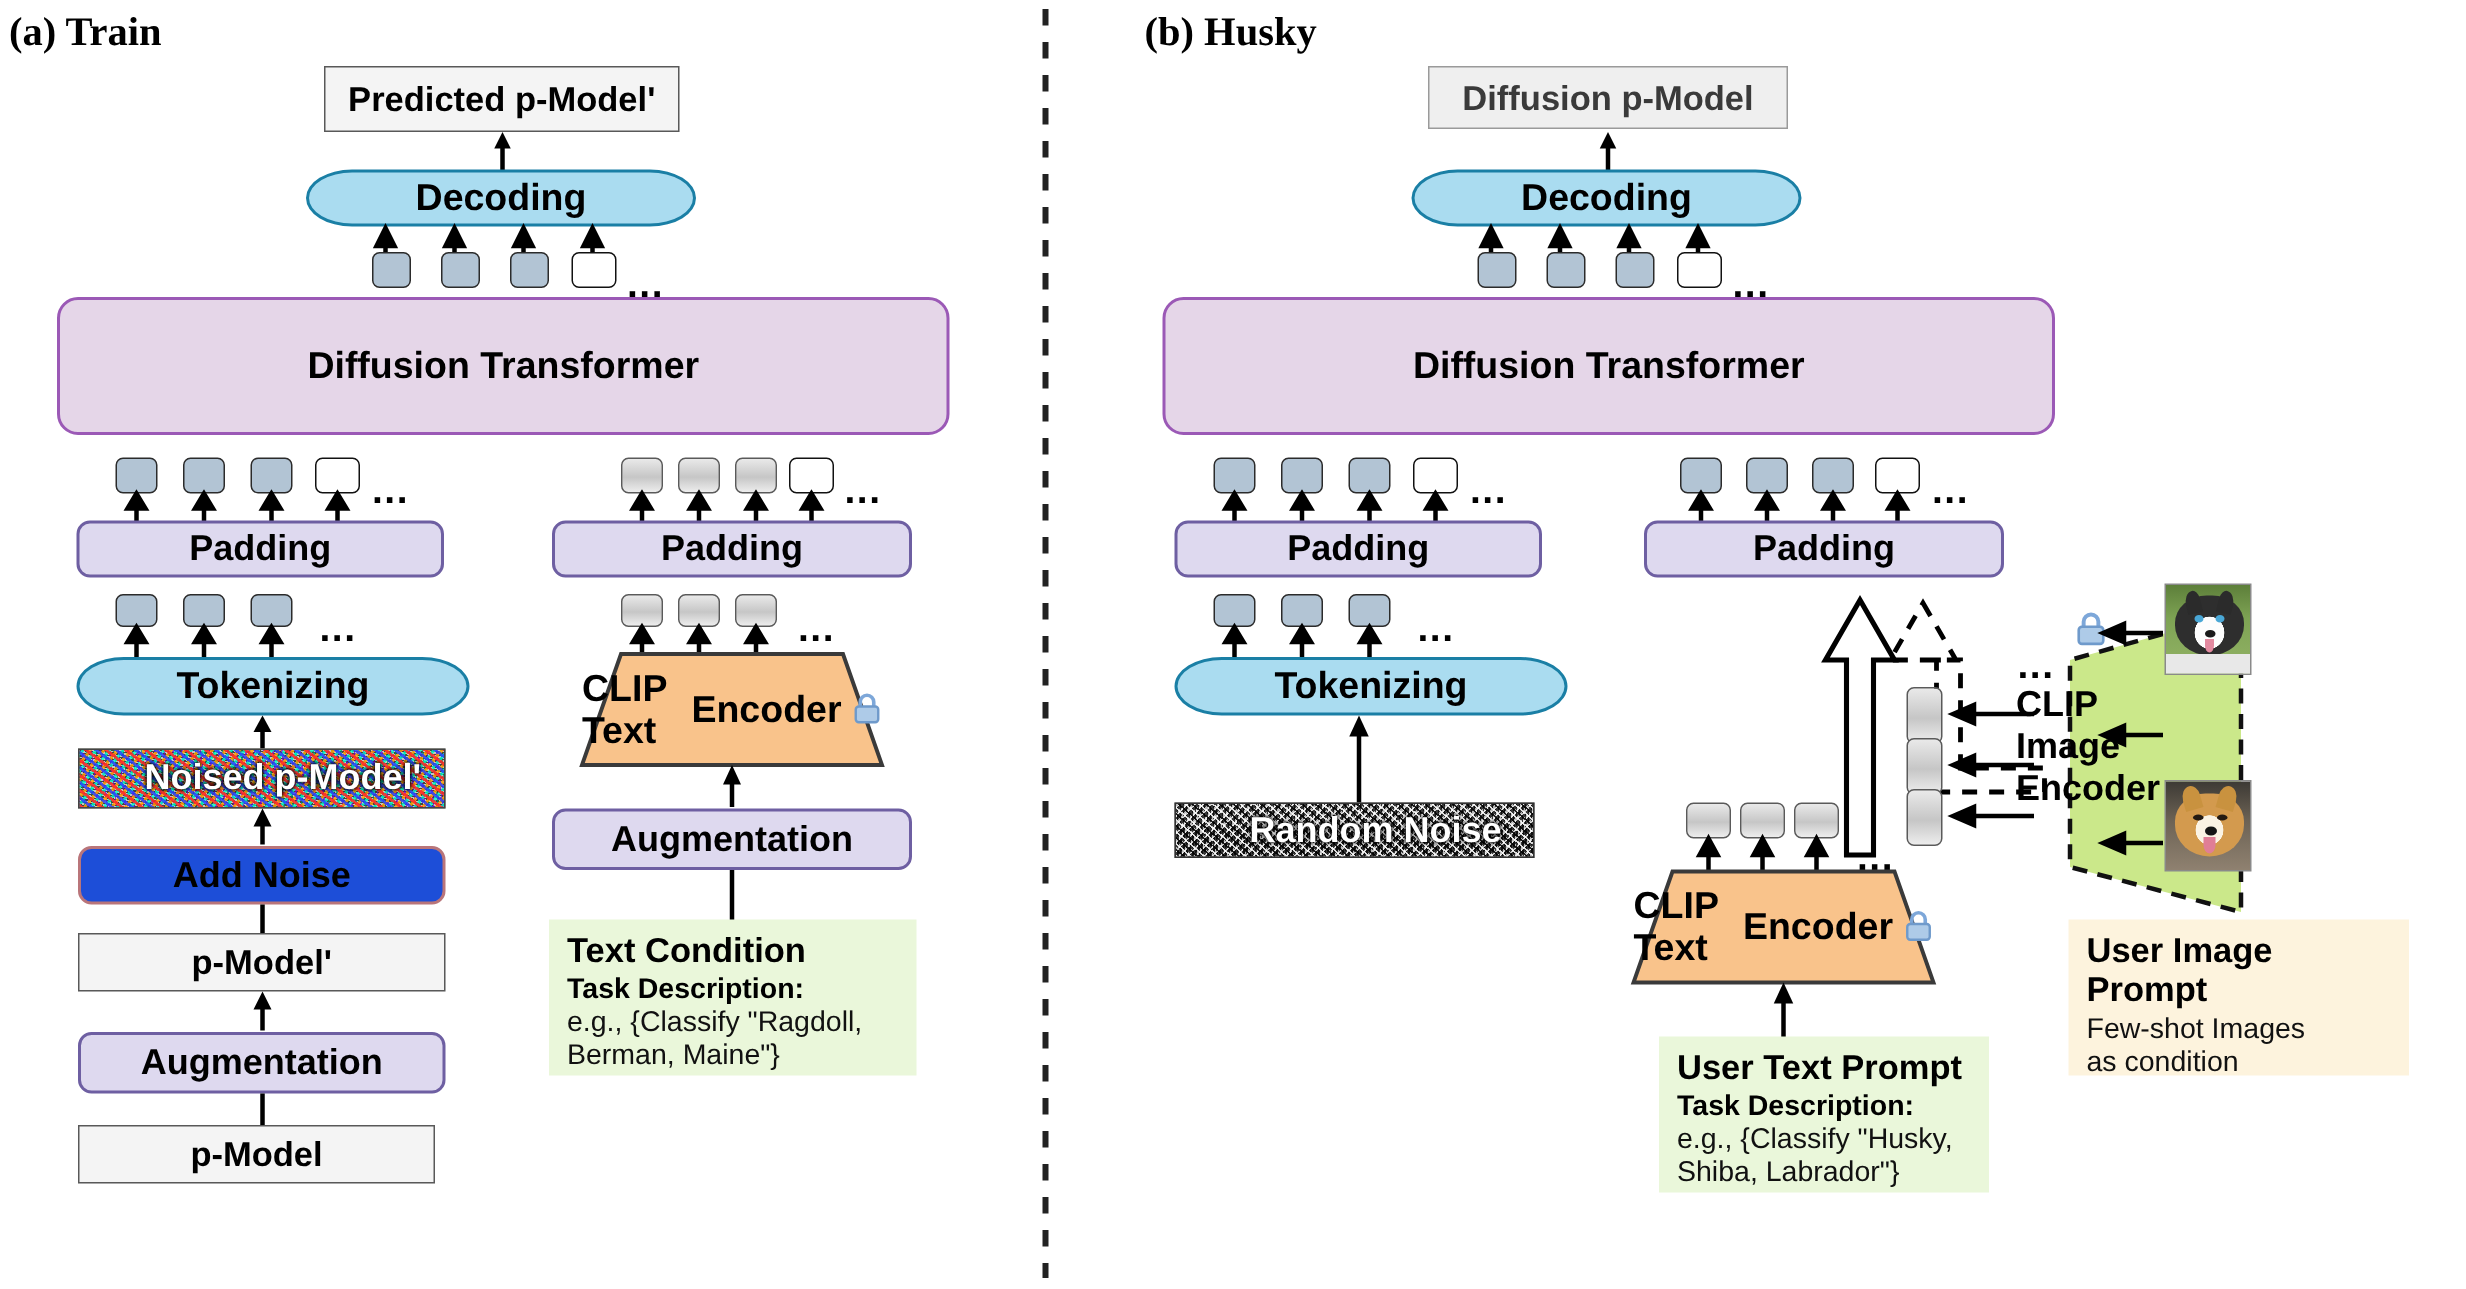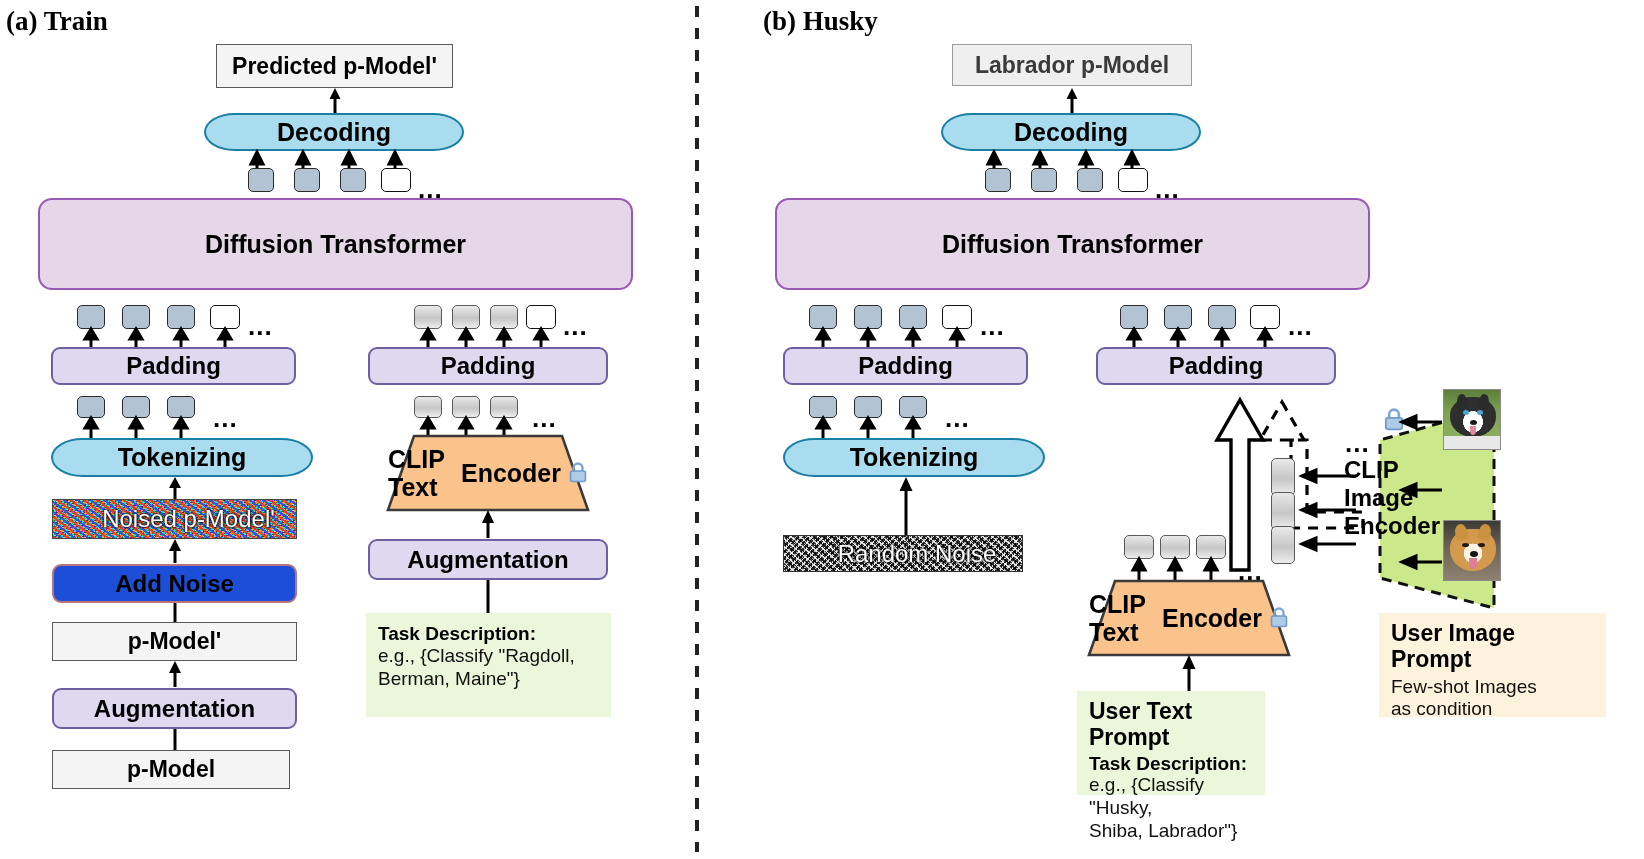--- a/index.html
+++ b/index.html
@@ -41,21 +41,21 @@
   }
   .noise-grey{
     border:1.6px solid #333;
     background-color:#6a6a6a;
     background-image:
       repeating-linear-gradient(41deg, rgba(255,255,255,.85) 0 1px, rgba(0,0,0,.0) 1px 3px, rgba(0,0,0,.85) 3px 4px, rgba(255,255,255,.0) 4px 6px),
       repeating-linear-gradient(-47deg, rgba(255,255,255,.7) 0 1px, rgba(0,0,0,.0) 1px 2px, rgba(0,0,0,.7) 2px 4px),
       repeating-linear-gradient(89deg, rgba(235,235,235,.6) 0 1px, rgba(20,20,20,.6) 1px 2px);
   }
   .noise-lbl{position:absolute;left:0;right:0;top:0;bottom:0;display:flex;
-             align-items:center;justify-content:center;font-weight:normal;font-size:24px;
+             align-items:center;justify-content:center;font-weight:bold;font-size:24px;
              color:#fff;text-shadow:0 0 3px #000,0 0 3px #000;padding-left:28px;}
 
   
   .tok{border-radius:5px;}
   .tok-blue{background:#b2c4d4;border:1.8px solid #2b2b2b;}
   .tok-white{background:#fff;border:1.8px solid #111;}
   .tok-grey{background:linear-gradient(180deg,#e9e9e9 0%,#c6c6c6 55%,#ededed 100%);
             border:1.6px solid #5a5a5a;}
 
   .dots{font-weight:bold;font-size:26px;color:#000;letter-spacing:1px;line-height:1;}
@@ -237,32 +237,33 @@
   <polygon points="10,0 4,13 16,13" fill="#000"></polygon>
 </svg>
 
 <div class="abs box box-purple" style="left:368px;top:539px;width:240px;height:41px;">Augmentation</div>
 
 <svg class="abs" style="left:478px;top:580px;width:20px;height:34px;">
   <line x1="10" y1="34" x2="10" y2="0" stroke="#000" stroke-width="3"></line>
 </svg>
 
 <div class="abs card card-green" style="left:366px;top:613px;width:245px;height:104px;">
+  <div class="card-title">Text Condition</div>
   <div class="card-sub">Task Description:</div>
   <div class="card-body">e.g., {Classify "Ragdoll,</div>
   <div class="card-body">Berman, Maine"}</div>
 </div>
 
 <svg class="abs" style="left:694px;top:6px;width:6px;height:846px;">
   <line x1="3" y1="0" x2="3" y2="846" stroke="#222" stroke-width="4" stroke-dasharray="11 11"></line>
 </svg>
 
 <div class="abs caption" style="left:763px;top:6px;">(b) Husky</div>
 
-<div class="abs box box-plain-grey" style="left:952px;top:44px;width:240px;height:42px;">Labrador p-Model</div>
+<div class="abs box box-plain-grey" style="left:952px;top:44px;width:240px;height:42px;">Diffusion p-Model</div>
 
 <svg class="abs" style="left:1062px;top:88px;width:20px;height:27px;">
   <line x1="10" y1="27" x2="10" y2="9" stroke="#000" stroke-width="3"></line>
   <polygon points="10,0 4.5,11 15.5,11" fill="#000"></polygon>
 </svg>
 
 <div class="abs box capsule" style="left:941px;top:113px;width:260px;height:38px;">Decoding</div>
 
 <svg class="abs" style="left:982px;top:152px;width:180px;height:29px;">
   <g stroke="#000" stroke-width="3" fill="#000">
@@ -460,18 +461,18 @@
       </svg>
     </span>
   </span>
 </div>
 
 <svg class="abs" style="left:1179px;top:655px;width:20px;height:40px;">
   <line x1="10" y1="40" x2="10" y2="13" stroke="#000" stroke-width="3"></line>
   <polygon points="10,0 3.5,14 16.5,14" fill="#000"></polygon>
 </svg>
 
-<div class="abs card card-green" style="left:1077px;top:691px;width:188px;height:104px;">
+<div class="abs card card-green" style="left:1106px;top:691px;width:220px;height:104px;">
   <div class="card-title">User Text Prompt</div>
   <div class="card-sub">Task Description:</div>
   <div class="card-body">e.g., {Classify "Husky,</div>
   <div class="card-body">Shiba, Labrador"}</div>
 </div>
 
 </body></html>

